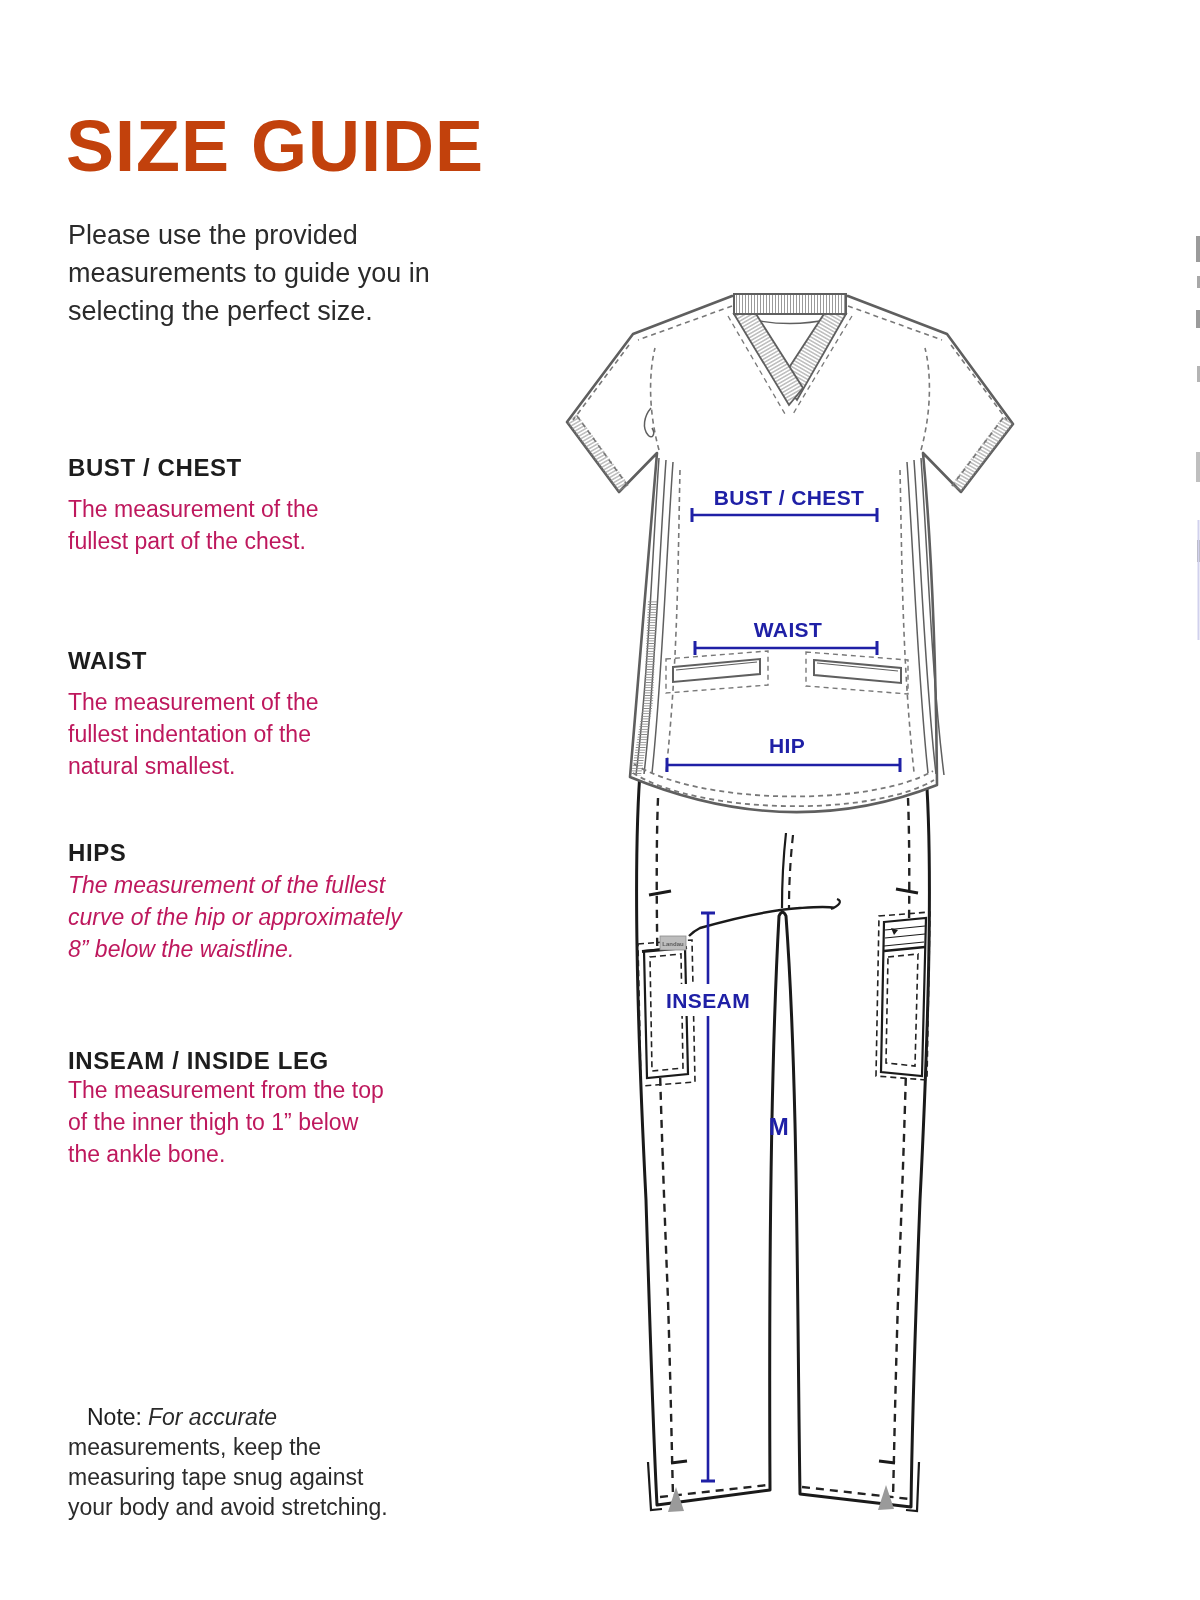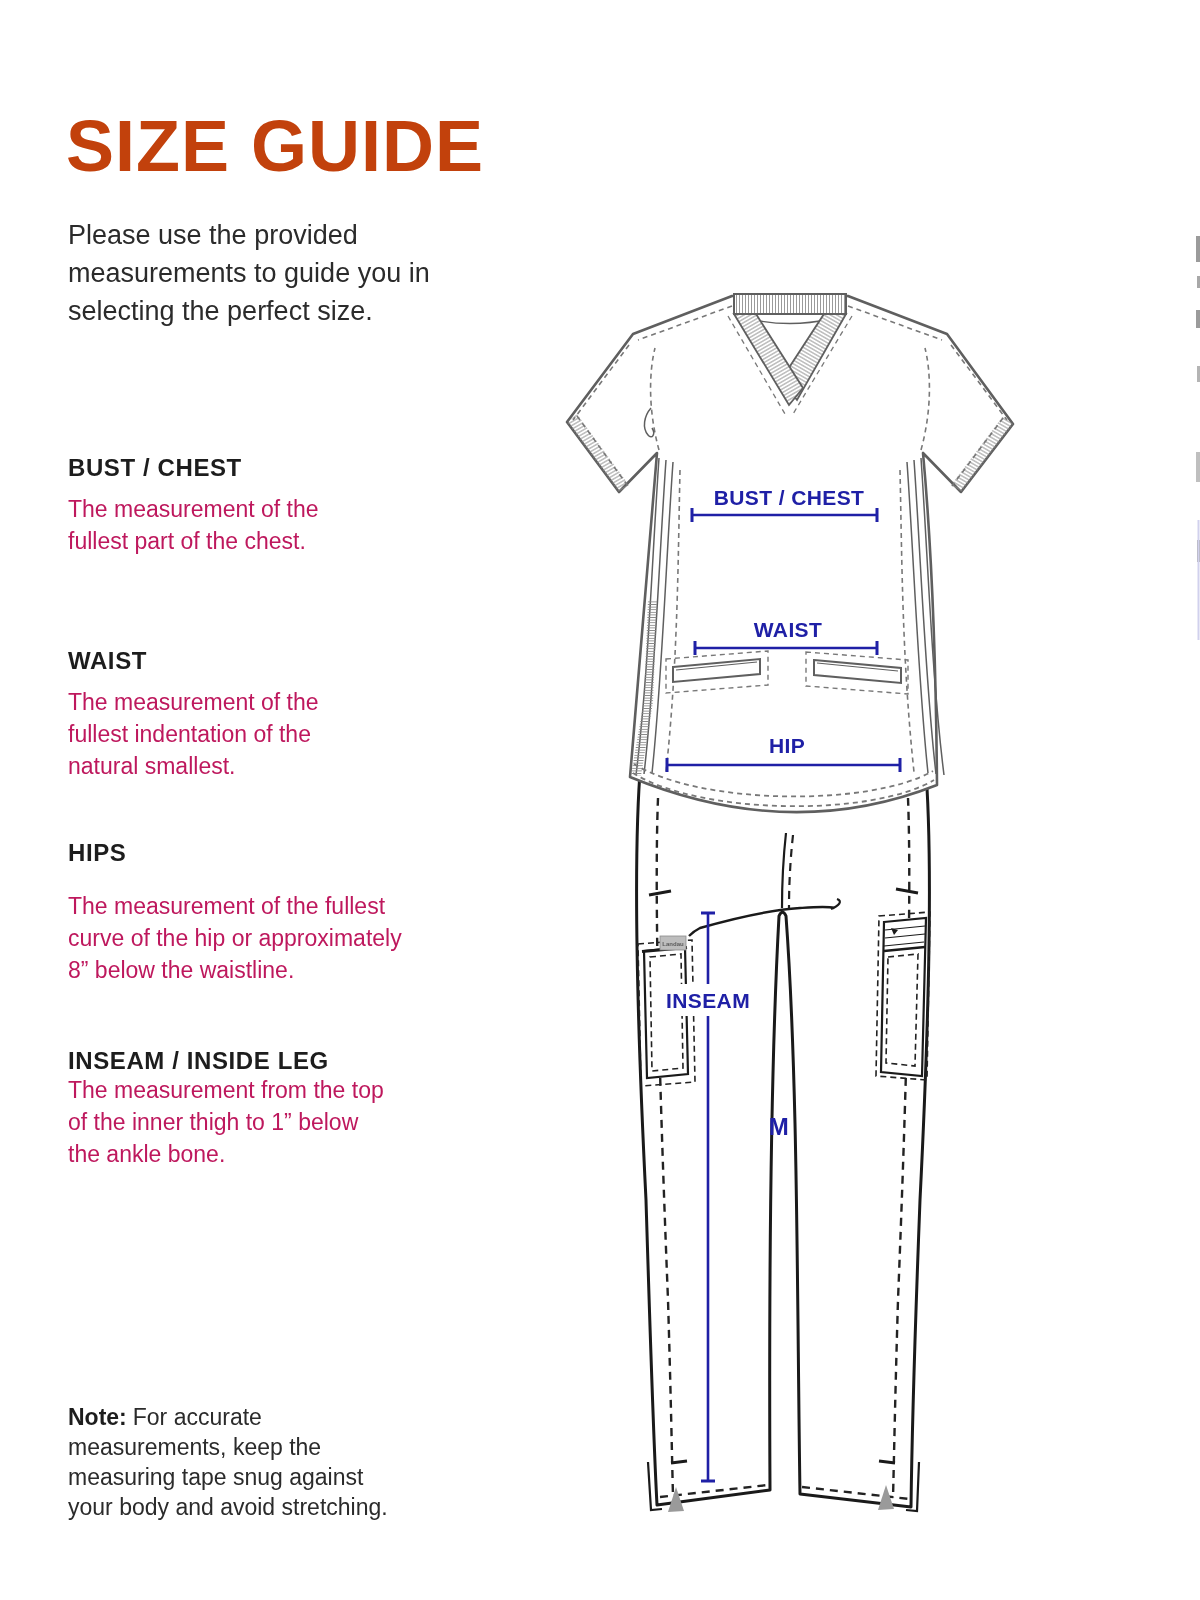--- a/index.html
+++ b/index.html
@@ -8,22 +8,22 @@
     font-family:"Liberation Sans",sans-serif;color:#242424;
   }
   .abs{position:absolute;}
   .title{
     left:66px;top:62px;font-size:72px;font-weight:700;letter-spacing:1px;color:#c2410c;line-height:1;
   }
   .intro{left:68px;top:180px;font-size:27px;line-height:38px;color:#2b2b2b;margin-top:36px;}
   .sec-head{font-size:24px;font-weight:700;letter-spacing:0.6px;color:#1d1d1d;line-height:1.1;}
   .sec-body{font-size:23px;line-height:32px;color:#be185d;}
   .note{left:68px;top:1402px;font-size:23px;line-height:30px;color:#2b2b2b;}
-  .note b{font-weight:700;color:#1d1d1d;}
-  .note .first span.rest{margin-left:6px;}
+  .note b{font-weight:400;color:#1d1d1d;margin-left:19px;}
+  .note .first span.rest{margin-left:6px;font-style:italic;}
   svg text.blueLabel{
     font-family:"Liberation Sans",sans-serif;font-weight:700;font-size:21px;
     fill:var(--accent,#1f20a6);letter-spacing:0.4px;
   }
   svg text.sizeM{font-size:24px;}
   svg text.tagTxt{font-family:"Liberation Sans",sans-serif;font-size:6px;fill:#5a5a5a;font-weight:700;}
   
   .tOut{stroke:var(--top-outline,#5f5f5f);fill:none;}
   .tFill{fill:#ffffff;stroke:var(--top-outline,#5f5f5f);}
   .tDash{stroke:#787878;fill:none;stroke-dasharray:5 4;}
@@ -216,21 +216,21 @@
     <div class="sec-head">WAIST</div>
     <div class="sec-body" style="margin-top:12px;">
       <div>The measurement of the</div>
       <div>fullest indentation of the</div>
       <div>natural smallest.</div>
     </div>
   </div>
 
   <div class="abs" style="left:68px;top:840px;">
     <div class="sec-head">HIPS</div>
-    <div class="sec-body" style="margin-top:24px;">
+    <div class="sec-body" style="margin-top:3px;font-style:italic;">
       <div>The measurement of the fullest</div>
       <div>curve of the hip or approximately</div>
       <div>8” below the waistline.</div>
     </div>
   </div>
 
   <div class="abs" style="left:68px;top:1048px;">
     <div class="sec-head">INSEAM / INSIDE LEG</div>
     <div class="sec-body" style="">
       <div>The measurement from the top</div>

